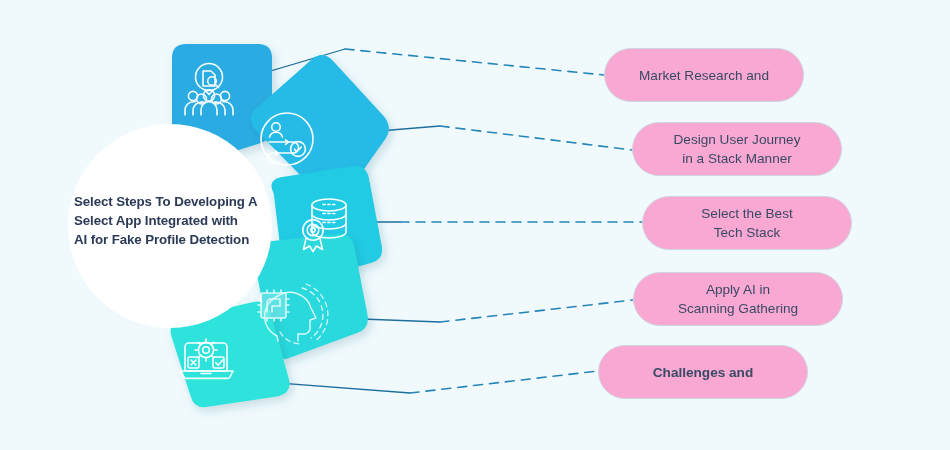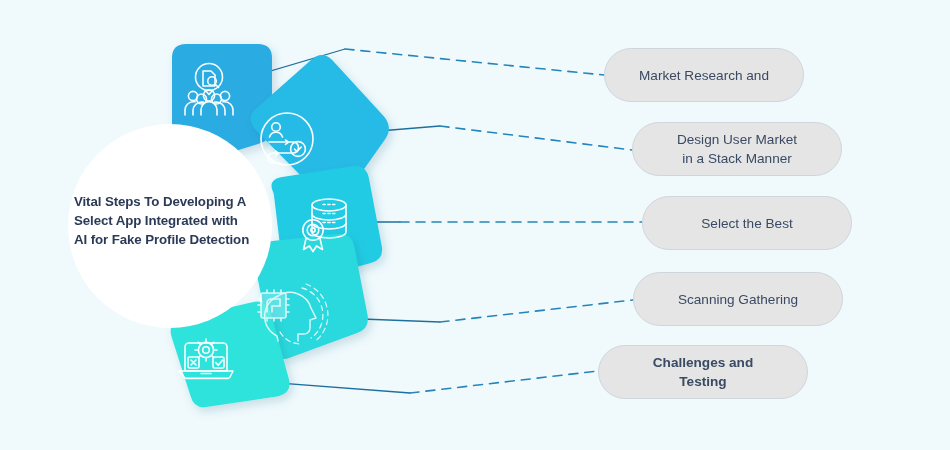--- a/index.html
+++ b/index.html
@@ -47,21 +47,21 @@
     letter-spacing: -0.1px;
   }
 
   
   .pill {
     position: absolute;
     box-sizing: border-box;
     height: 54px;
     border: 1px solid #cfd6dd;
     border-radius: 27px;
-    background: #e5e5e5;
+    background: #f9a8d4;
     display: flex;
     align-items: center;
     justify-content: center;
     text-align: center;
     color: #3a4a63;
     font-size: 13.6px;
     line-height: 19px;
     z-index: 4;
   }
   .pill-text { padding: 0 26px; }
@@ -218,65 +218,66 @@
         <rect x="11" y="24" width="11" height="11" rx="1.6"></rect>
         <path d="M14 27 l5 5 M19 27 l-5 5"></path>
         <rect x="36" y="24" width="11" height="11" rx="1.6"></rect>
         <path d="M38.8 29.6 l2.4 2.6 l4.2 -5"></path>
       </g>
     </g>
   </svg>
 
   <div class="center-circle"></div>
   <div class="center-title">
-    <div>Vital Steps To Developing A</div>
+    <div>Select Steps To Developing A</div>
     <div>Select App Integrated with</div>
     <div>AI for Fake Profile Detection</div>
   </div>
 
   <div class="pill-crescent" style="left:752px; top:48px;">
     <i style="background:#2a9fd8;"></i>
   </div>
   <div class="pill" style="left:604px; top:48px; width:200px;">
     <div class="pill-text">
       <div>Market Research and</div>
     </div>
   </div>
 
   <div class="pill-crescent" style="left:790px; top:122px;">
     <i style="background:#33b7e4;"></i>
   </div>
   <div class="pill" style="left:632px; top:122px; width:210px;">
     <div class="pill-text">
-      <div>Design User Market</div>
+      <div>Design User Journey</div>
       <div>in a Stack Manner</div>
     </div>
   </div>
 
   <div class="pill-crescent" style="left:800px; top:196px;">
     <i style="background:#2fc8e6;"></i>
   </div>
   <div class="pill" style="left:642px; top:196px; width:210px;">
     <div class="pill-text">
       <div>Select the Best</div>
+      <div>Tech Stack</div>
     </div>
   </div>
 
   <div class="pill-crescent" style="left:791px; top:272px;">
     <i style="background:#2ed6e2;"></i>
   </div>
   <div class="pill" style="left:633px; top:272px; width:210px;">
     <div class="pill-text">
+      <div>Apply AI in</div>
       <div>Scanning Gathering</div>
     </div>
   </div>
 
   <div class="pill-crescent" style="left:756px; top:345px;">
     <i style="background:#2ee0dc;"></i>
   </div>
   <div class="pill" style="left:598px; top:345px; width:210px;font-weight:bold;">
     <div class="pill-text">
       <div>Challenges and</div>
-      <div>Testing</div>
     </div>
   </div>
 
 </div>
 
 </body></html>

